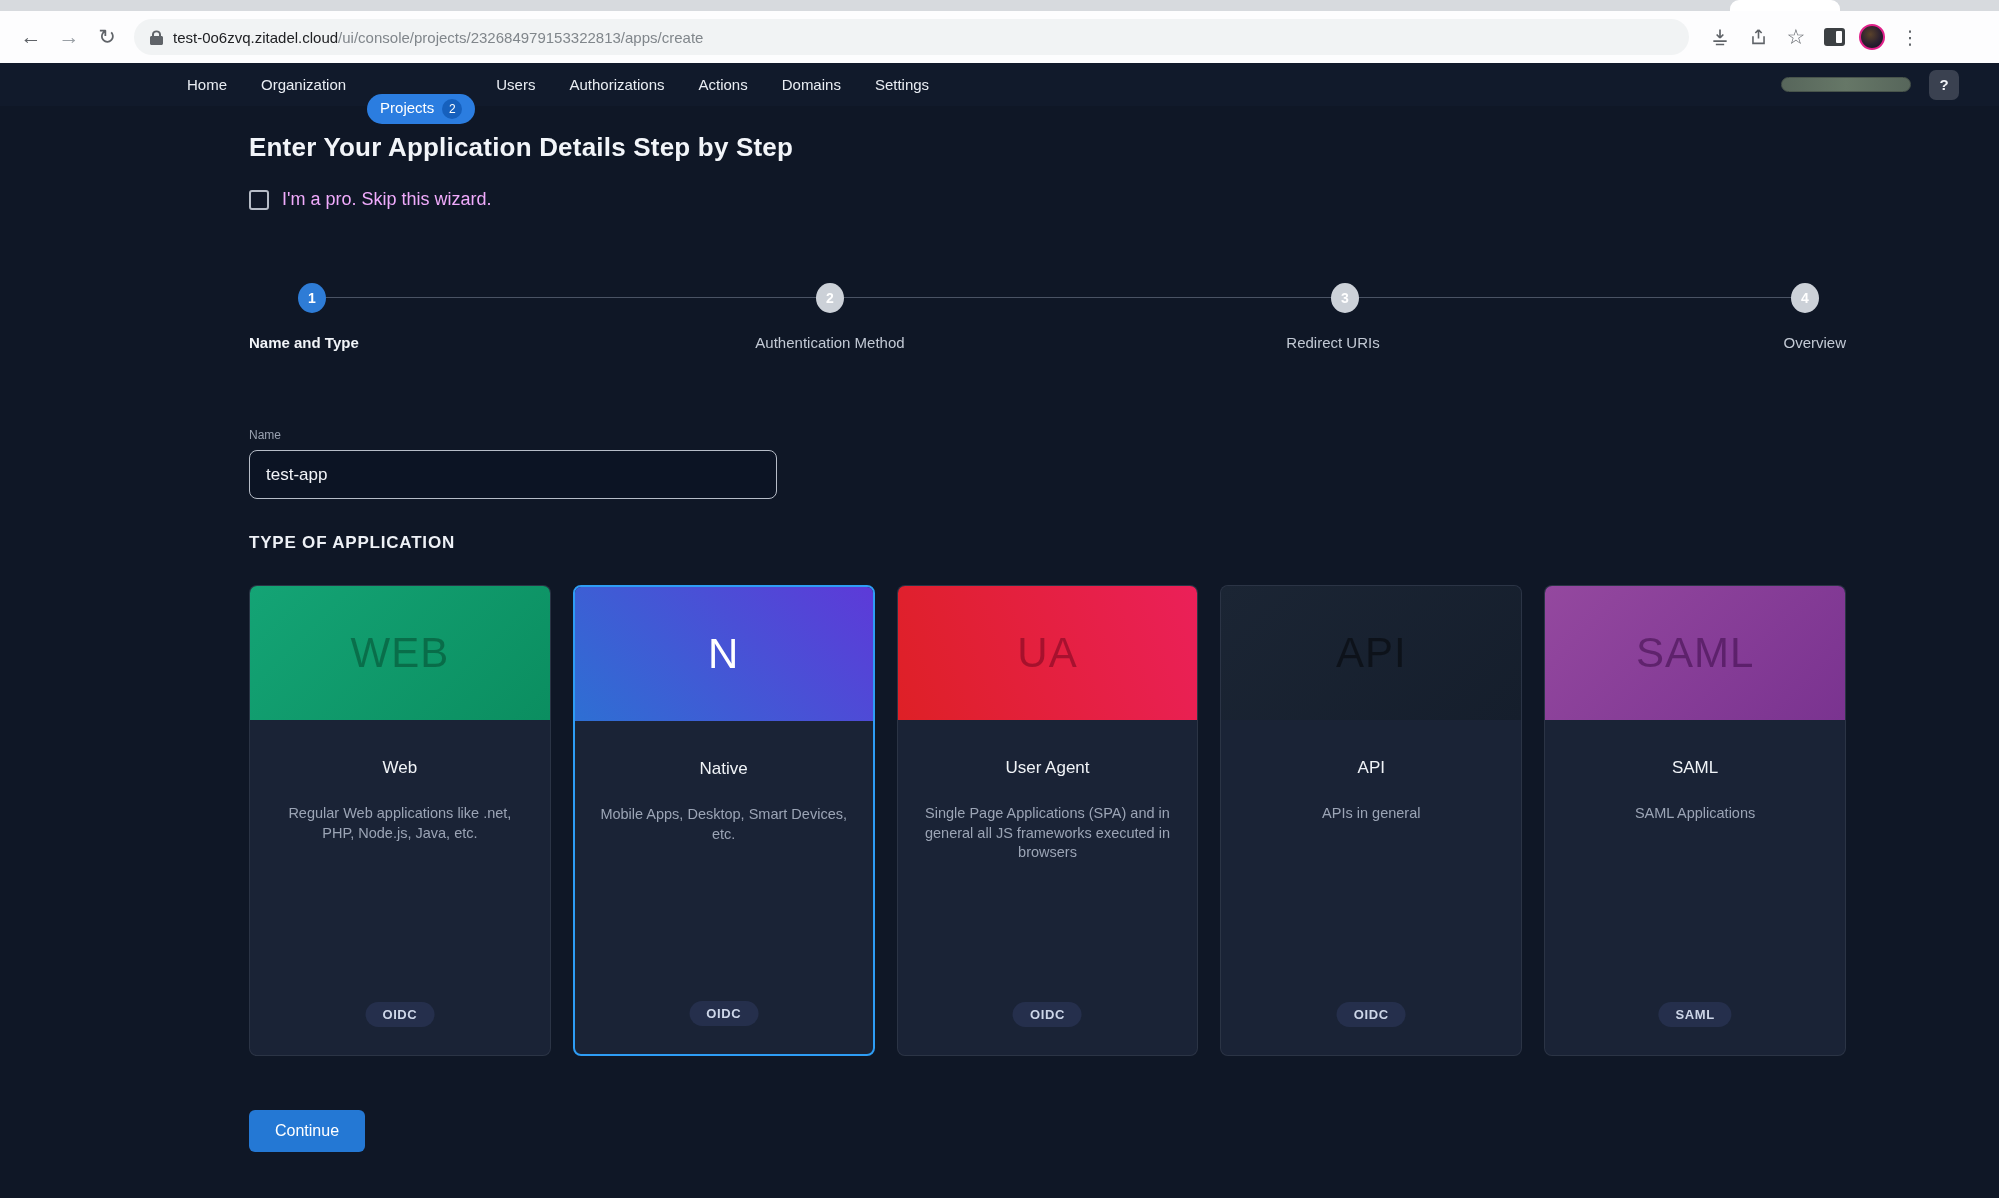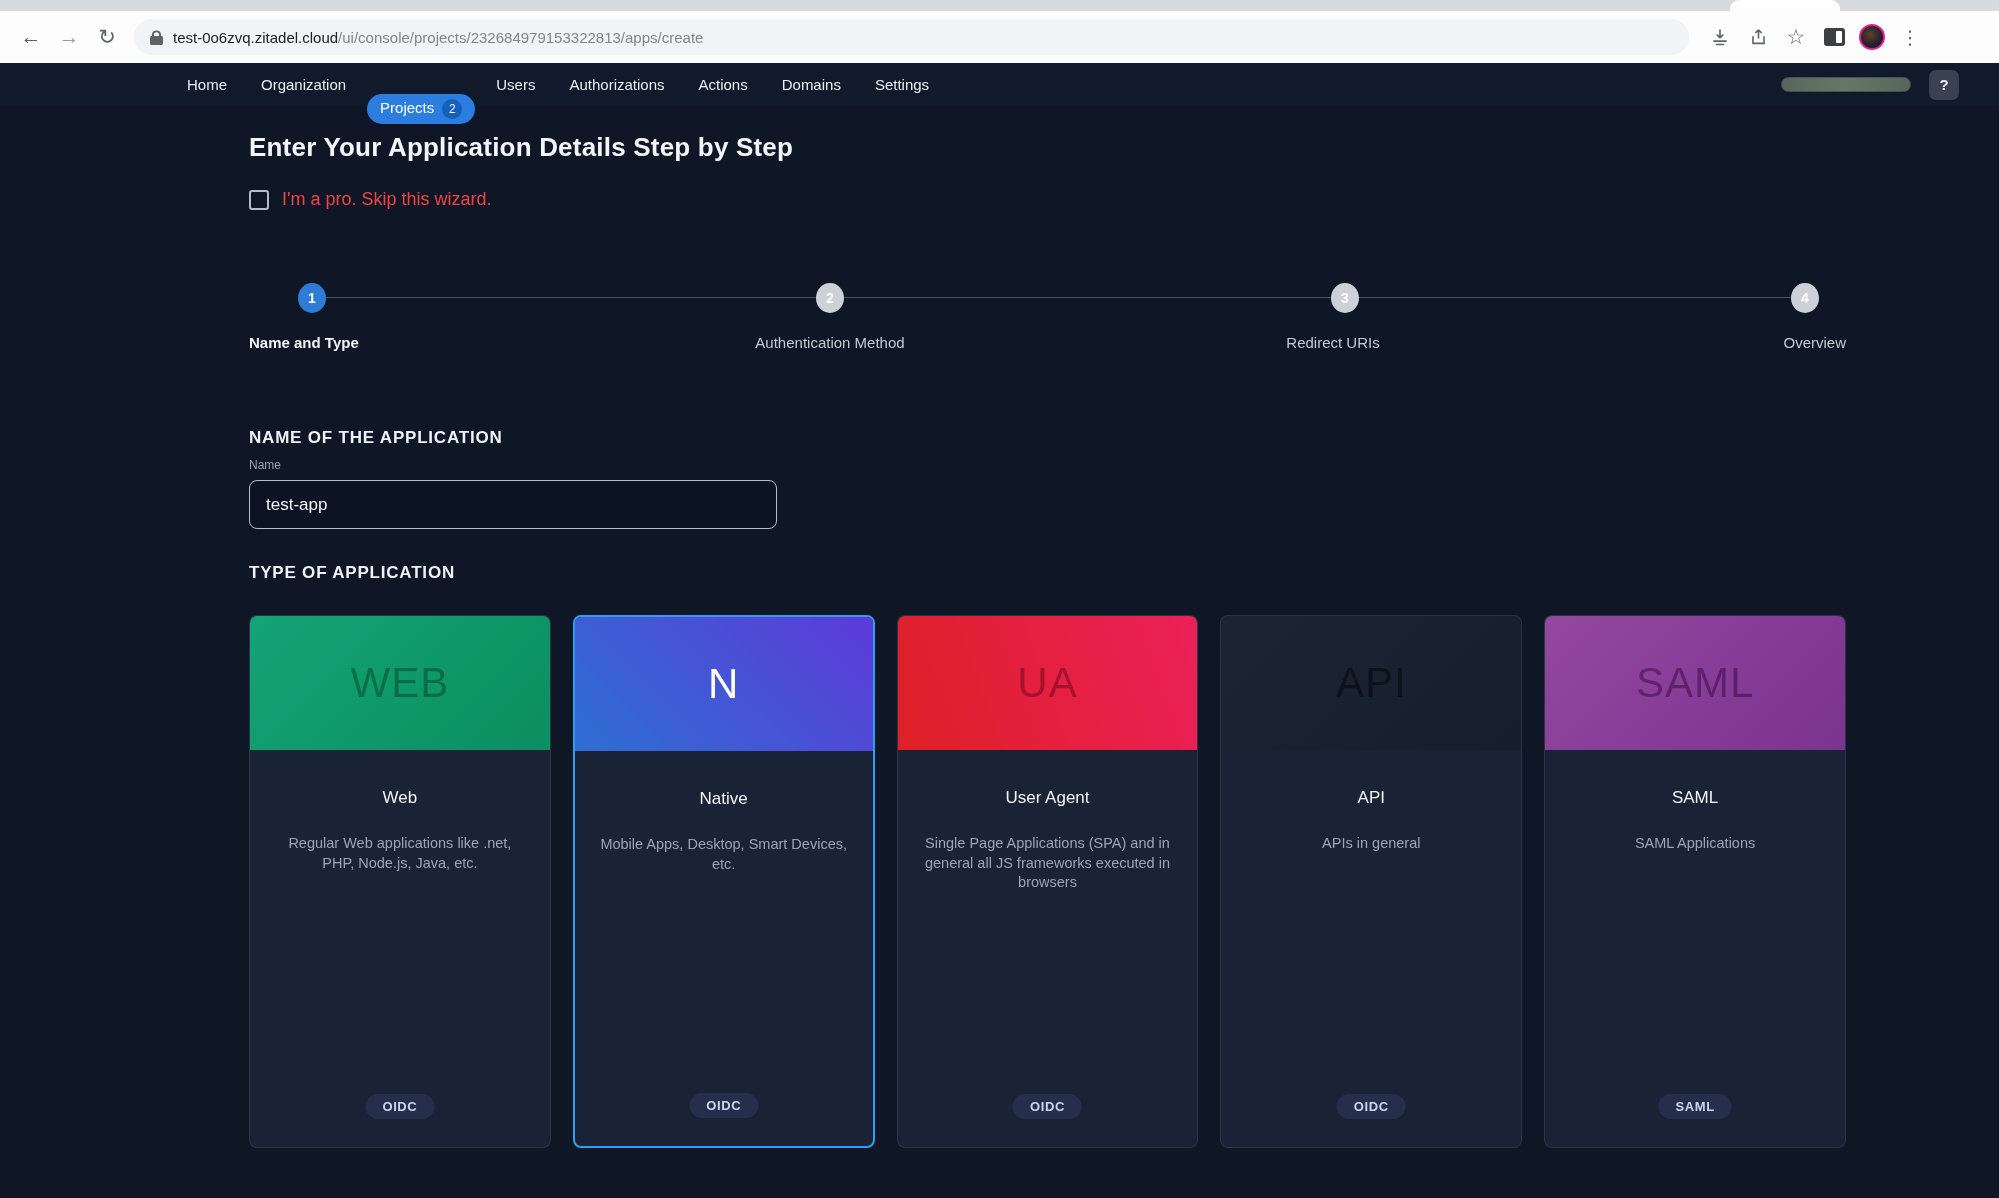--- a/index.html
+++ b/index.html
@@ -37,21 +37,21 @@
   .nav-right { margin-left:auto; display:flex; align-items:center; gap:18px; }
   .org-skeleton { width:130px; height:15px; border-radius:8px; background:linear-gradient(90deg,#57665b,#667767,#57665b); border:1px solid #48544b; }
   .help-btn { width:30px; height:30px; border-radius:7px; background:#3a4150; color:#f0f2f6; font-size:15px; font-weight:700;
               display:flex; align-items:center; justify-content:center; cursor:pointer; }
 
   
   .content { margin-left:249px; width:1597px; color:#eef1f6; }
   .page-title { margin-top:26px; font-size:26px; font-weight:700; letter-spacing:.2px; color:#f2f5f9; }
   .skip-row { margin-top:26px; display:flex; align-items:center; cursor:pointer; }
   .checkbox { width:20px; height:20px; border:2px solid #b6bcc6; border-radius:3px; background:transparent; margin-right:13px; }
-  .skip-label { font-size:18px; color:#ef4444; }
+  .skip-label { font-size:18px; color:#f0abfc; }
 
   
   .stepper { position:relative; margin-top:72px; height:96px; }
   .step-line { position:absolute; top:15px; left:63px; width:1493px; height:1px; background:#4a5364; }
   .step-circle { position:absolute; top:1px; width:28px; height:30px; border-radius:50%;
                  display:flex; align-items:center; justify-content:center; font-size:14px; font-weight:700; color:#ffffff; }
   .step-circle.active { background:#2e7cd6; }
   .step-circle.upcoming { background:#ccd1d8; }
   .step-label { position:absolute; top:52px; font-size:15px; white-space:nowrap; }
   .step-label.active { color:#f1f4f8; font-weight:700; }
@@ -59,21 +59,21 @@
 
   .section-header { font-size:17px; font-weight:700; letter-spacing:.8px; color:#eef1f6; }
   .name-section { margin-top:50px; }
   .field-label { margin-top:10px; font-size:12px; color:#99a1b0; }
   .name-input { margin-top:8px; display:block; width:528px; height:49px; background:#0c1424; border:1px solid #b7bdc8;
                 border-radius:8px; color:#f2f4f8; font-size:17px; font-family:"Liberation Sans",sans-serif; padding:0 16px; outline:none; }
   .type-section { margin-top:34px; }
 
   
   .cards-row { margin-top:32px; display:grid; grid-template-columns:repeat(5,1fr); gap:22px; }
-  .app-card { height:533px; border-radius:8px; background:#1a2336; border:1px solid rgba(255,255,255,.08);
+  .app-card { height:471px; border-radius:8px; background:#1a2336; border:1px solid rgba(255,255,255,.08);
               overflow:hidden; display:flex; flex-direction:column; cursor:pointer; position:relative; }
   .app-card.selected { border:2px solid #2e9df5; }
   .card-header { height:134px; flex:0 0 134px; display:flex; align-items:center; justify-content:center; }
   .card-header-label { font-size:42px; font-weight:500; letter-spacing:1px; }
   .card-body { flex:1; position:relative; display:flex; flex-direction:column; align-items:center; }
   .card-title { margin-top:38px; font-size:17px; font-weight:500; color:#f0f3f7; }
   .card-desc { margin-top:26px; font-size:14.5px; line-height:1.35; color:#9ba4b5; text-align:center; max-width:252px; }
   .card-badge { position:absolute; bottom:28px; left:50%; transform:translateX(-50%); background:#252f4c; color:#cdd6e8;
                 font-size:13px; font-weight:700; letter-spacing:.6px; padding:5px 17px; border-radius:13px; }
 
@@ -177,21 +177,20 @@
       <div class="step-label active" style="left: 0px;">Name and Type</div>
       <div class="step-circle upcoming" style="left: 567px;">2</div>
       <div class="step-label upcoming" style="left: 581px; transform: translateX(-50%);">Authentication Method</div>
       <div class="step-circle upcoming" style="left: 1082px;">3</div>
       <div class="step-label upcoming" style="left: 1084px; transform: translateX(-50%);">Redirect URIs</div>
       <div class="step-circle upcoming" style="left: 1542px;">4</div>
       <div class="step-label upcoming" style="right: 0px;">Overview</div>
     </div>
 
   <div class="name-section">
-    <div class="section-header">NAME OF THE APPLICATION</div>
     <div class="field-label">Name</div>
     <input class="name-input" type="text" value="test-app" style="">
   </div>
 
   <div class="type-section">
     <div class="section-header">TYPE OF APPLICATION</div>
     <div class="cards-row">
         <article class="app-card">
           <div class="card-header" style="background: linear-gradient(135deg, rgb(20, 164, 117), rgb(11, 142, 96));">
             <span class="card-header-label" style="color: rgba(0, 45, 25, 0.4);">WEB</span>

